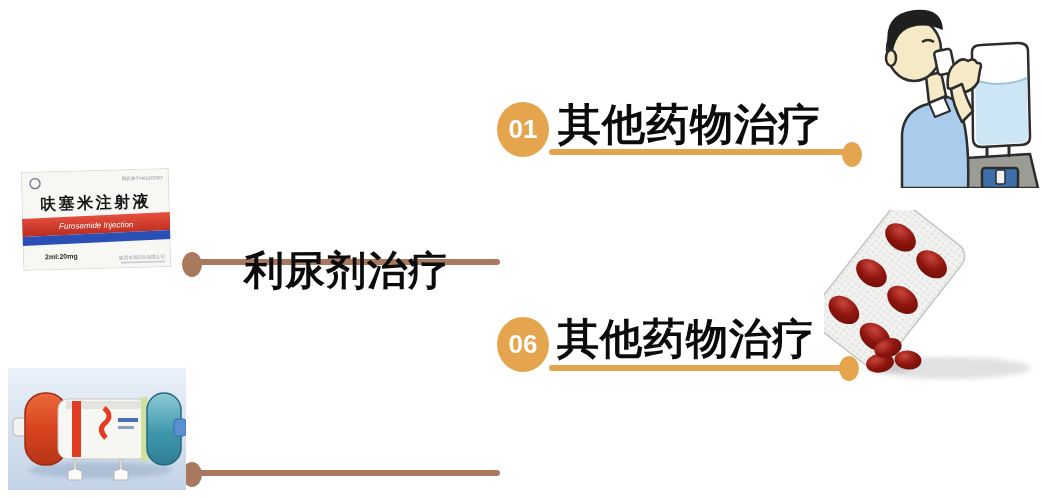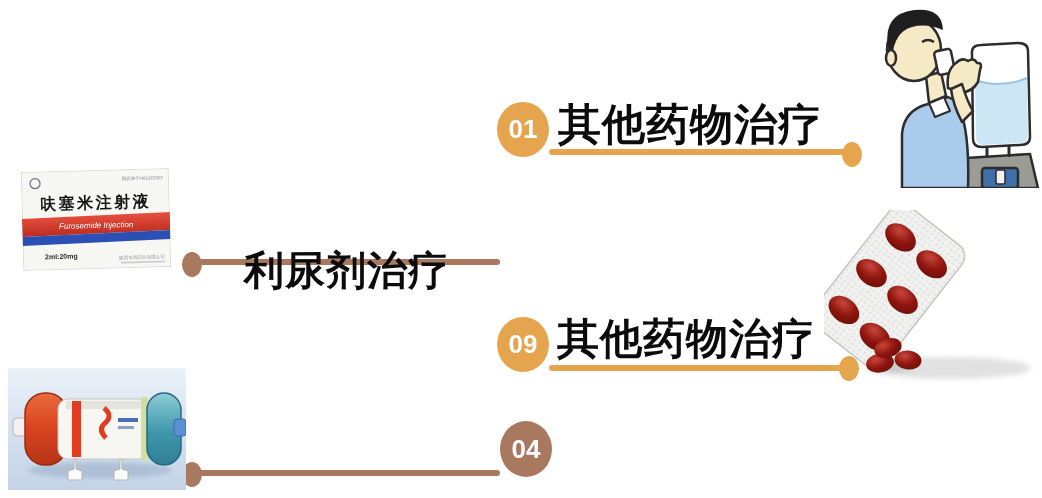--- a/index.html
+++ b/index.html
@@ -39,29 +39,26 @@
   </div>
   <div class="step-label" style="left:558px;top:100px;font-size:43px;">其他药物治疗</div>
 
   <div class="step-line brown" style="left:192px;top:259px;width:308px;"></div>
   <div class="end-dot brown" style="left:182px;top:252px;"></div>
   <div class="step-label" style="left:244px;top:212px;font-size:40px;margin-top:35px;">利尿剂治疗</div>
 
   <div class="step-line orange" style="left:549px;top:365px;width:297px;"></div>
   <div class="end-dot orange" style="left:839px;top:356px;"></div>
   <div class="num-badge orange" style="left:497px;top:317px;">
-    <span>09</span>
+    <span>06</span>
   </div>
   <div class="step-label" style="left:557px;top:315px;font-size:42px;">其他药物治疗</div>
 
   <div class="step-line brown" style="left:192px;top:470px;width:308px;"></div>
   <div class="end-dot brown" style="left:182px;top:462px;"></div>
-  <div class="num-badge brown" style="left:500px;top:421px;height:56px;">
-    <span>04</span>
-  </div>
 
   <div class="img-box" style="left:850px;top:0;width:192px;height:188px;">
     <svg width="192" height="188" viewBox="0 0 192 188">
 
       <g stroke="#2d2d2d" stroke-width="2.5" stroke-linejoin="round">
         <path d="M116 158 L180 154 L188 188 L110 188 Z" fill="#9b9c96"></path>
         <line x1="137" y1="147" x2="137" y2="158" stroke-width="3"></line>
         <line x1="159" y1="146" x2="159" y2="157" stroke-width="3"></line>
         <rect x="132" y="168" width="36" height="20" rx="3" fill="#3f6fa8"></rect>
         <rect x="146" y="170" width="9" height="14" rx="2" fill="#f2f2f2" stroke-width="1.5"></rect>

